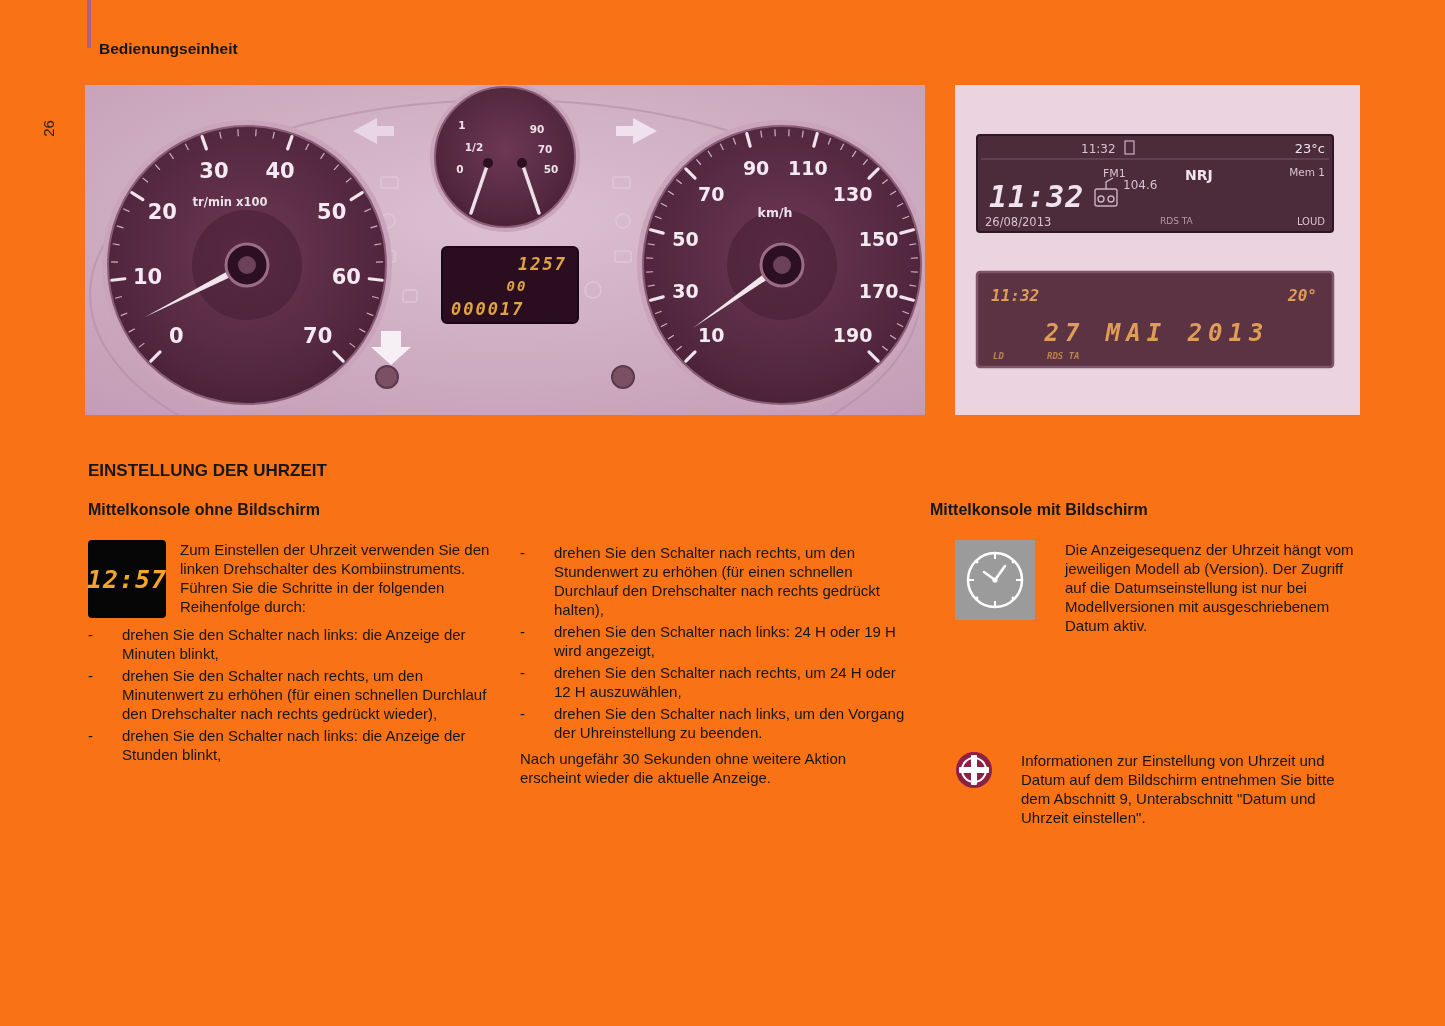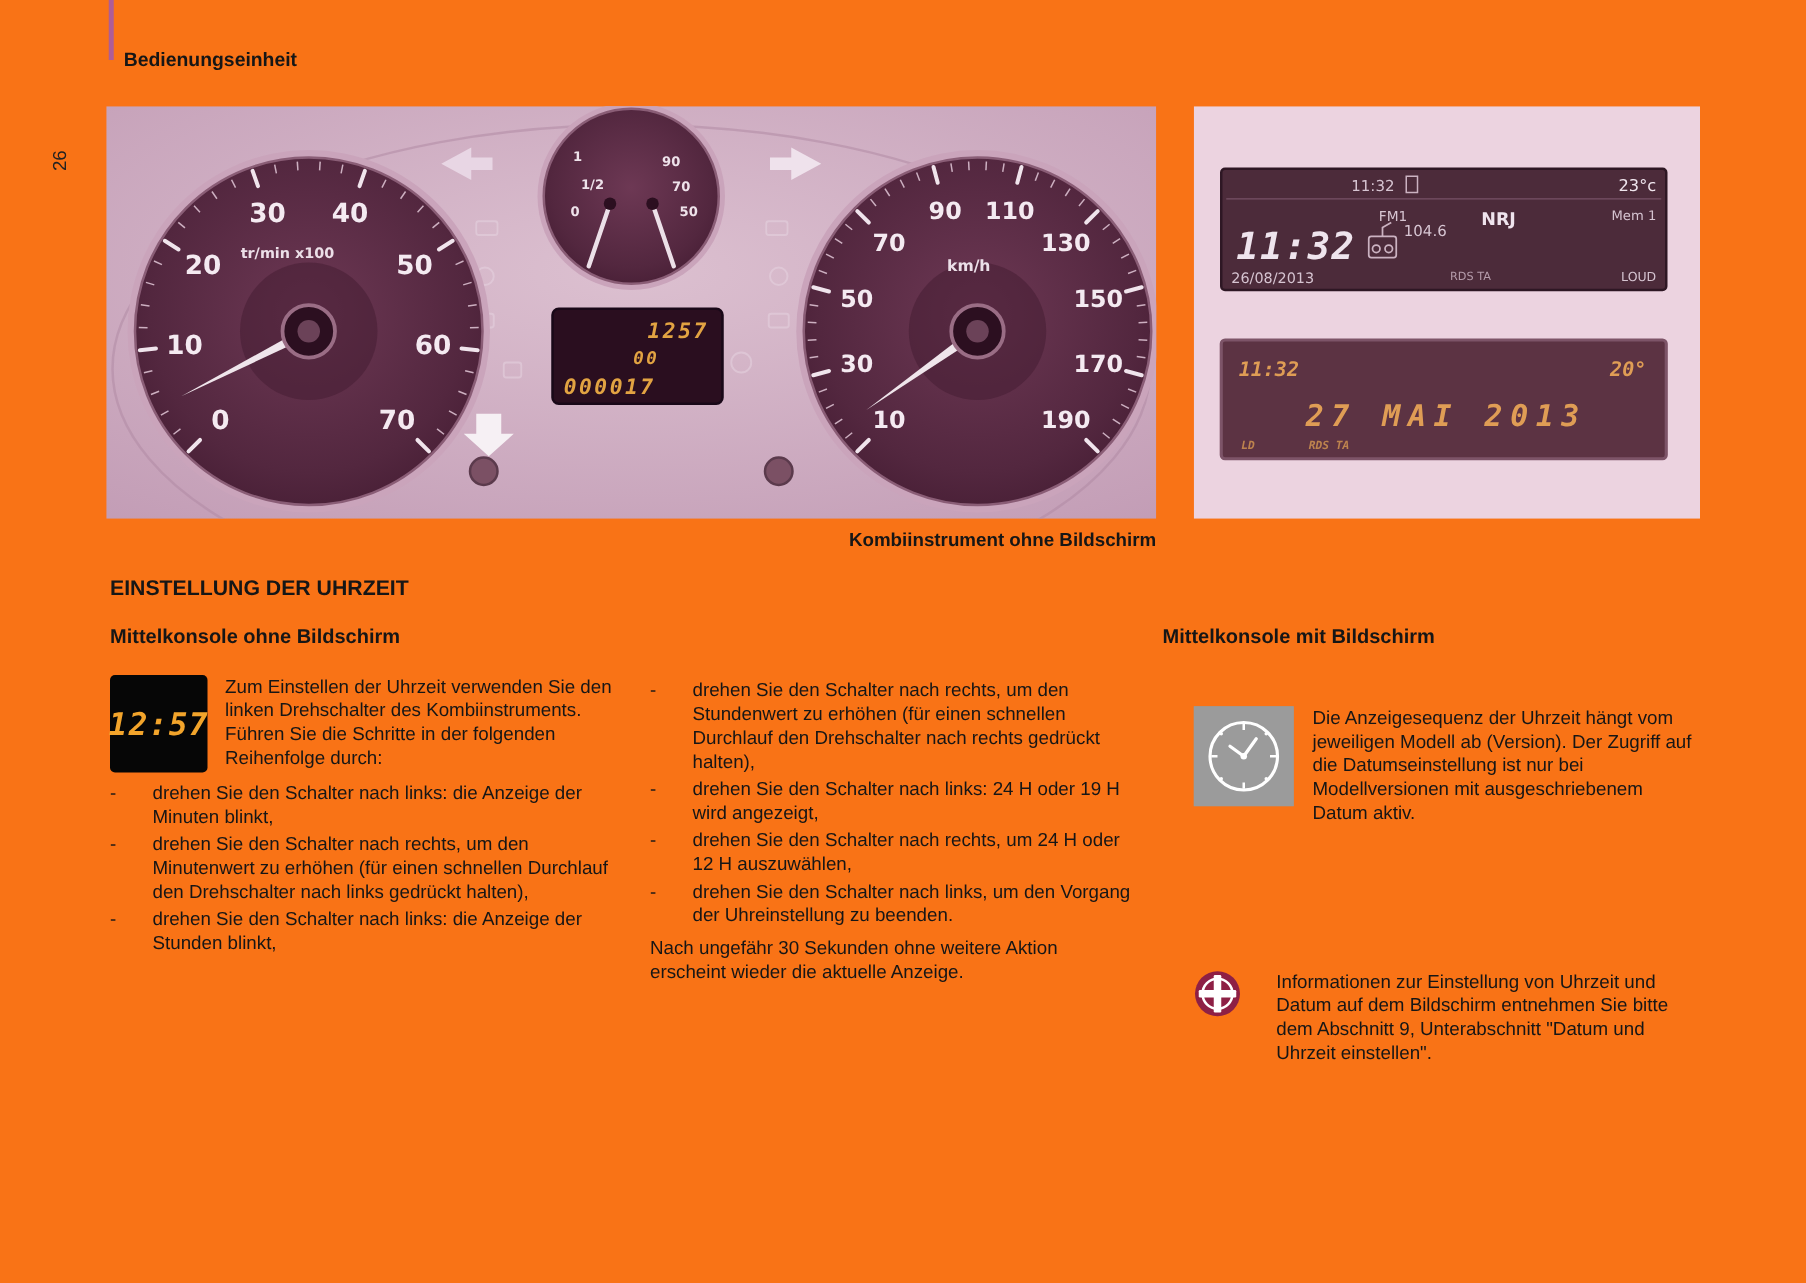--- a/index.html
+++ b/index.html
@@ -31,21 +31,21 @@
   .introrow { display:flex; gap:14px; margin-bottom:7px; }
   .lcd-inset { width:78px; height:78px; background:#060606; border-radius:4px; flex:none;
                display:flex; align-items:center; justify-content:center; }
   .lcd-inset span { color:#f2a42b; font-family:"DejaVu Sans Mono",monospace; font-weight:bold;
                     font-style:italic; font-size:25px; letter-spacing:1px; }
 
   .bullet { display:flex; margin:3px 0; }
   .bullet .dash { width:34px; flex:none; }
   .outro { margin-top:7px; }
 
-  .iconrow { display:flex; gap:15px;margin-top:25px; }
+  .iconrow { display:flex; gap:30px; }
   .iconrow.second { margin-top:116px; gap:28px; }
   .clock-icon { width:80px; height:80px; background:#9b9b9b; flex:none; }
   .info-icon  { width:38px; height:38px; flex:none; }
 
   
   .gunit  { fill:#ecdfe8; font-size:11.5px; font-weight:bold; text-anchor:middle; font-family:"DejaVu Sans",sans-serif; }
   .mini   { fill:#eee2ea; font-size:10.5px; font-weight:bold; text-anchor:middle; font-family:"DejaVu Sans",sans-serif; }
   .lcdtxt { fill:#e2a342; font-family:"DejaVu Sans Mono",monospace; font-weight:bold; font-style:italic; letter-spacing:2px; }
   .rtx    { fill:#d6c4d1; font-family:"DejaVu Sans",sans-serif; }
   .bright { fill:#efe4ed; }
@@ -279,40 +279,39 @@
         <rect x="22" y="187" width="356" height="95" rx="3" fill="#5c3343" stroke="#7d5468" stroke-width="2.5"></rect>
         <text class="seg amber" x="36" y="216" style="font-size:16px">11:32</text>
         <text class="seg amber end" x="362" y="216" style="font-size:16px">20°</text>
         <text class="seg amber mid" x="202" y="256" style="font-size:24px;letter-spacing:6px">27 MAI 2013</text>
         <text class="seg amberdim" x="38" y="274" style="font-size:9px">LD</text>
         <text class="seg amberdim" x="92" y="274" style="font-size:9px">RDS  TA</text>
       </g>
     </svg>
   </div>
 
-  <div class="caption">Kombiinstrument ohne Bildschirm</div>
   <div class="title">EINSTELLUNG DER UHRZEIT</div>
 
   <div class="subhead s1">Mittelkonsole ohne Bildschirm</div>
   <div class="subhead s3">Mittelkonsole mit Bildschirm</div>
 
   <div class="col col1">
     <div class="introrow">
       <div class="lcd-inset">
         <span>12:57</span>
       </div>
       <div>Zum Einstellen der Uhrzeit verwenden Sie den linken Drehschalter des Kombiinstruments. Führen Sie die Schritte in der folgenden Reihenfolge durch:</div>
     </div>
     <div class="bullet">
       <span class="dash">-</span>
       <span>drehen Sie den Schalter nach links: die Anzeige der Minuten blinkt,</span>
     </div>
     <div class="bullet">
       <span class="dash">-</span>
-      <span>drehen Sie den Schalter nach rechts, um den Minutenwert zu erhöhen (für einen schnellen Durchlauf den Drehschalter nach links gedrückt halten),</span>
+      <span>drehen Sie den Schalter nach rechts, um den Minutenwert zu erhöhen (für einen schnellen Durchlauf den Drehschalter nach rechts gedrückt wieder),</span>
     </div>
     <div class="bullet">
       <span class="dash">-</span>
       <span>drehen Sie den Schalter nach links: die Anzeige der Stunden blinkt,</span>
     </div>
   </div>
 
   <div class="col col2">
     <div class="bullet">
       <span class="dash">-</span>

